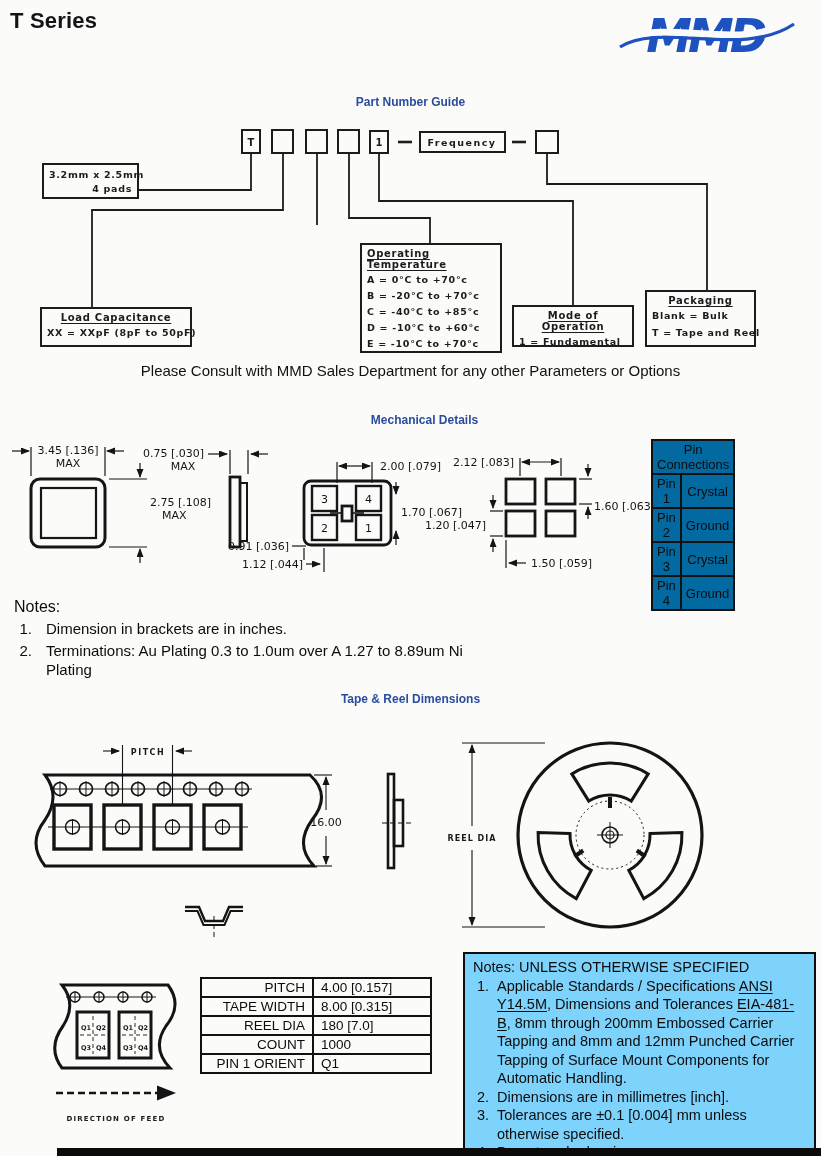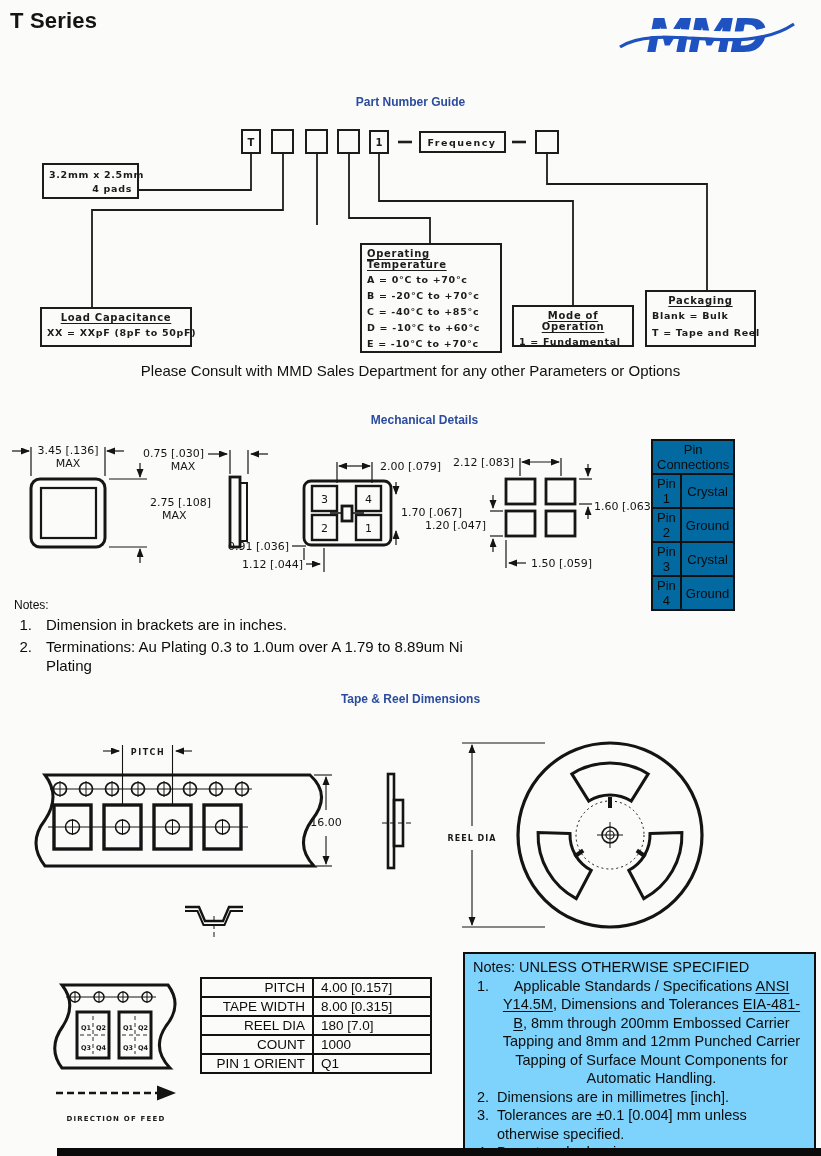--- a/index.html
+++ b/index.html
@@ -20,21 +20,21 @@
   }
   .callout .bt { text-decoration:underline; text-underline-offset:2px; text-align:center; font-size:10px; margin-bottom:2px; }
   .callout .it { font-weight:bold; line-height:16.5px; white-space:nowrap; }
   .consult { width:821px; text-align:center; font-size:15px; color:#101010; }
   table.pin { border-collapse:collapse; background:#0369a1; font-size:13px; }
   table.pin td, table.pin th { border:2px solid #111; text-align:center; font-weight:normal; padding:1px 4px; height:20px; }
   table.trt { border-collapse:collapse; background:#fbfbfa; font-size:13.5px; }
   table.trt td { border:2px solid #111; height:19px; padding:0 7px; }
   table.trt td.k { width:112px; text-align:right; }
   table.trt td.v { width:118px; text-align:left; }
-  .notes-label { font-size:12px; }
+  .notes-label { font-size:16px; }
   .note-row { display:flex; font-size:15px; line-height:19px; }
   .note-row .num { width:32px; text-align:right; padding-right:14px; flex:none; }
   .notes-box {
     position:absolute; left:463px; top:952px; width:353px; height:202px;
     border:2.5px solid #0d0d0d; padding:4px 8px 2px 8px; font-size:14.5px; line-height:18.5px; background:#7dd3fc;
   }
   .notes-box .note-row { font-size:14.5px; line-height:18.5px; }
   .notes-box .note-row .num { width:24px; padding-right:8px; }
   .ul { text-decoration:underline; text-underline-offset:2px; }
   .bottom-bar { left:57px; top:1148px; width:764px; height:8px; background:#0a0a0a; }
@@ -356,21 +356,21 @@
       </table>
 
     <div class="abs" style="left:14px; top:598px; width:480px;">
       <div class="notes-label">Notes:</div>
       <div class="note-row" style="margin-top:3px;">
         <span class="num">1.</span>
         <span style="width:400px;">Dimension in brackets are in inches.</span>
       </div>
       <div class="note-row" style="margin-top:3px;">
         <span class="num">2.</span>
-        <span style="width:420px;">Terminations: Au Plating 0.3 to 1.0um over A 1.79 to 8.89um Ni Plating</span>
+        <span style="width:420px;">Terminations: Au Plating 0.3 to 1.0um over A 1.27 to 8.89um Ni Plating</span>
       </div>
     </div>
 
     <div class="abs section-h" style="top:692px;">Tape &amp; Reel Dimensions</div>
 
     <table class="trt abs" style="left:200px; top:977px;">
       <tbody>
           <tr>
         <td class="k">PITCH</td>
         <td class="v">4.00 [0.157]</td>
@@ -391,21 +391,21 @@
         <td class="k">PIN 1 ORIENT</td>
         <td class="v">Q1</td>
       </tr>
     </tbody>
       </table>
 
     <div class="notes-box">
       <div>Notes: UNLESS OTHERWISE SPECIFIED</div>
       <div class="note-row">
         <span class="num">1.</span>
-        <span style="flex:1;text-align:center;"><span>Applicable Standards / Specifications </span><span class="ul">ANSI Y14.5M</span><span>, Dimensions and Tolerances </span><span class="ul">EIA-481-B</span><span>, 8mm through 200mm Embossed Carrier Tapping and 8mm and 12mm Punched Carrier Tapping of Surface Mount Components for Automatic Handling.</span></span>
+        <span style="flex:1;"><span>Applicable Standards / Specifications </span><span class="ul">ANSI Y14.5M</span><span>, Dimensions and Tolerances </span><span class="ul">EIA-481-B</span><span>, 8mm through 200mm Embossed Carrier Tapping and 8mm and 12mm Punched Carrier Tapping of Surface Mount Components for Automatic Handling.</span></span>
       </div>
       <div class="note-row">
         <span class="num">2.</span>
         <span style="flex:1;">Dimensions are in millimetres [inch].</span>
       </div>
       <div class="note-row">
         <span class="num">3.</span>
         <span style="flex:1;">Tolerances are ±0.1 [0.004] mm unless otherwise specified.</span>
       </div>
       <div class="note-row">

